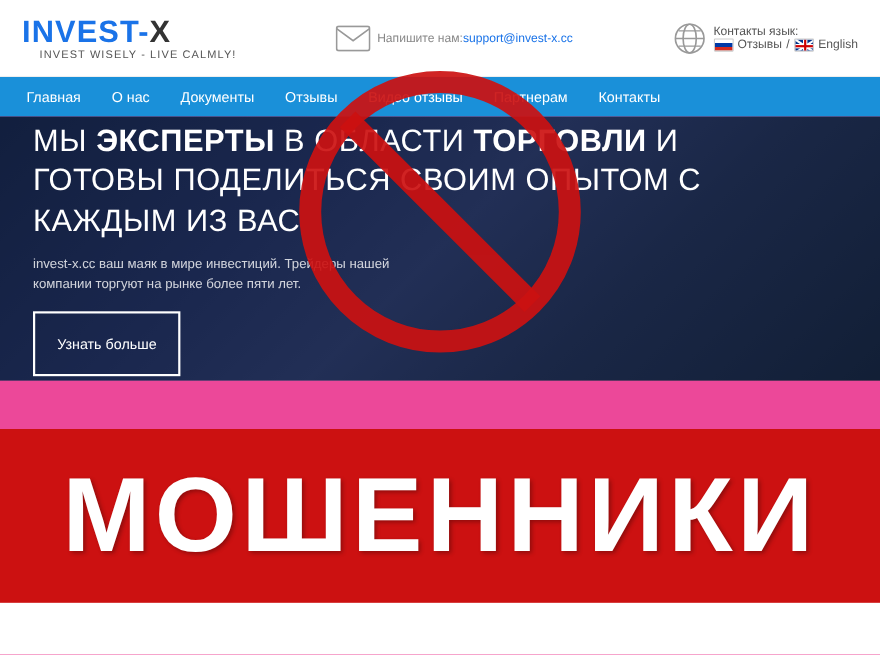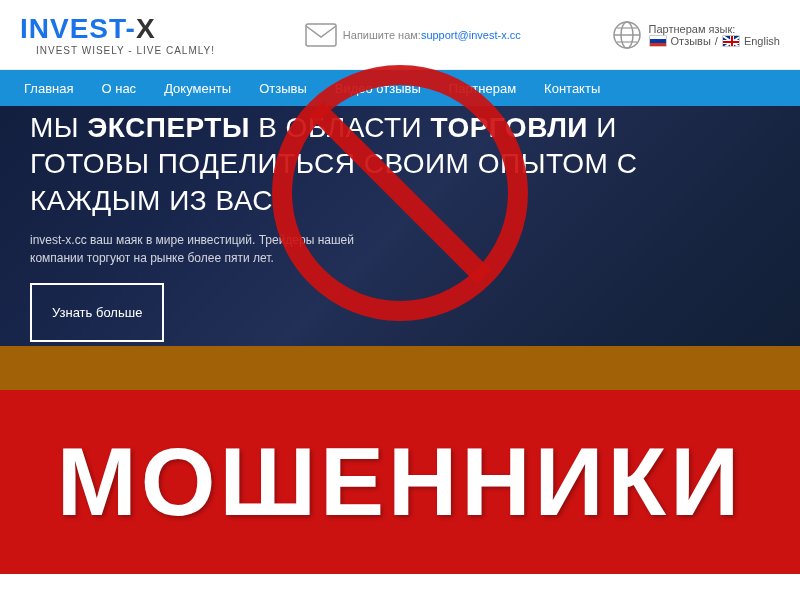--- a/index.html
+++ b/index.html
@@ -8,21 +8,21 @@
       height: 595px;
       overflow: hidden;
       font-family: Arial, sans-serif;
       background: #fff;
     }
 
     
     .website-section {
       width: 800px;
       height: 390px;
-      background: #a16207;
+      background: #ec4899;
       position: relative;
       overflow: hidden;
     }
 
     
     .site-header {
       display: flex;
       align-items: center;
       justify-content: space-between;
       padding: 10px 20px;
@@ -200,21 +200,21 @@
     }
 
     .no-symbol {
       width: 260px;
       height: 260px;
     }
 
     
     .bottom-section {
       width: 800px;
-      height: 184px;
+      height: 158px;
       background: #cc1111;
       display: flex;
       align-items: center;
       justify-content: center;
     }
 
     .scam-text {
       font-size: 96px;
       font-weight: 900;
       color: #fff;
@@ -251,21 +251,21 @@
 
     <div class="lang-area">
       <svg class="globe-icon" viewBox="0 0 32 32">
         <circle cx="16" cy="16" r="13" stroke="#999" stroke-width="1.5" fill="none"></circle>
         <ellipse cx="16" cy="16" rx="6" ry="13" stroke="#999" stroke-width="1.5" fill="none"></ellipse>
         <line x1="3" y1="16" x2="29" y2="16" stroke="#999" stroke-width="1.5"></line>
         <line x1="6" y1="9" x2="26" y2="9" stroke="#999" stroke-width="1.2"></line>
         <line x1="6" y1="23" x2="26" y2="23" stroke="#999" stroke-width="1.2"></line>
       </svg>
       <div class="lang-text">
-        <span>Партнерам язык:</span>
+        <span>Контакты язык:</span>
         <div class="lang-options">
           <span class="flag flag-ru"></span>
           <span>Отзывы</span>
           <span>/</span>
           <svg width="18" height="12" style="border:1px solid #ccc; border-radius:1px;">
             <rect width="18" height="12" fill="#003087"></rect>
             <line x1="0" y1="0" x2="18" y2="12" stroke="#fff" stroke-width="2"></line>
             <line x1="18" y1="0" x2="0" y2="12" stroke="#fff" stroke-width="2"></line>
             <rect x="7" y="0" width="4" height="12" fill="#fff"></rect>
             <rect x="0" y="4" width="18" height="4" fill="#fff"></rect>

